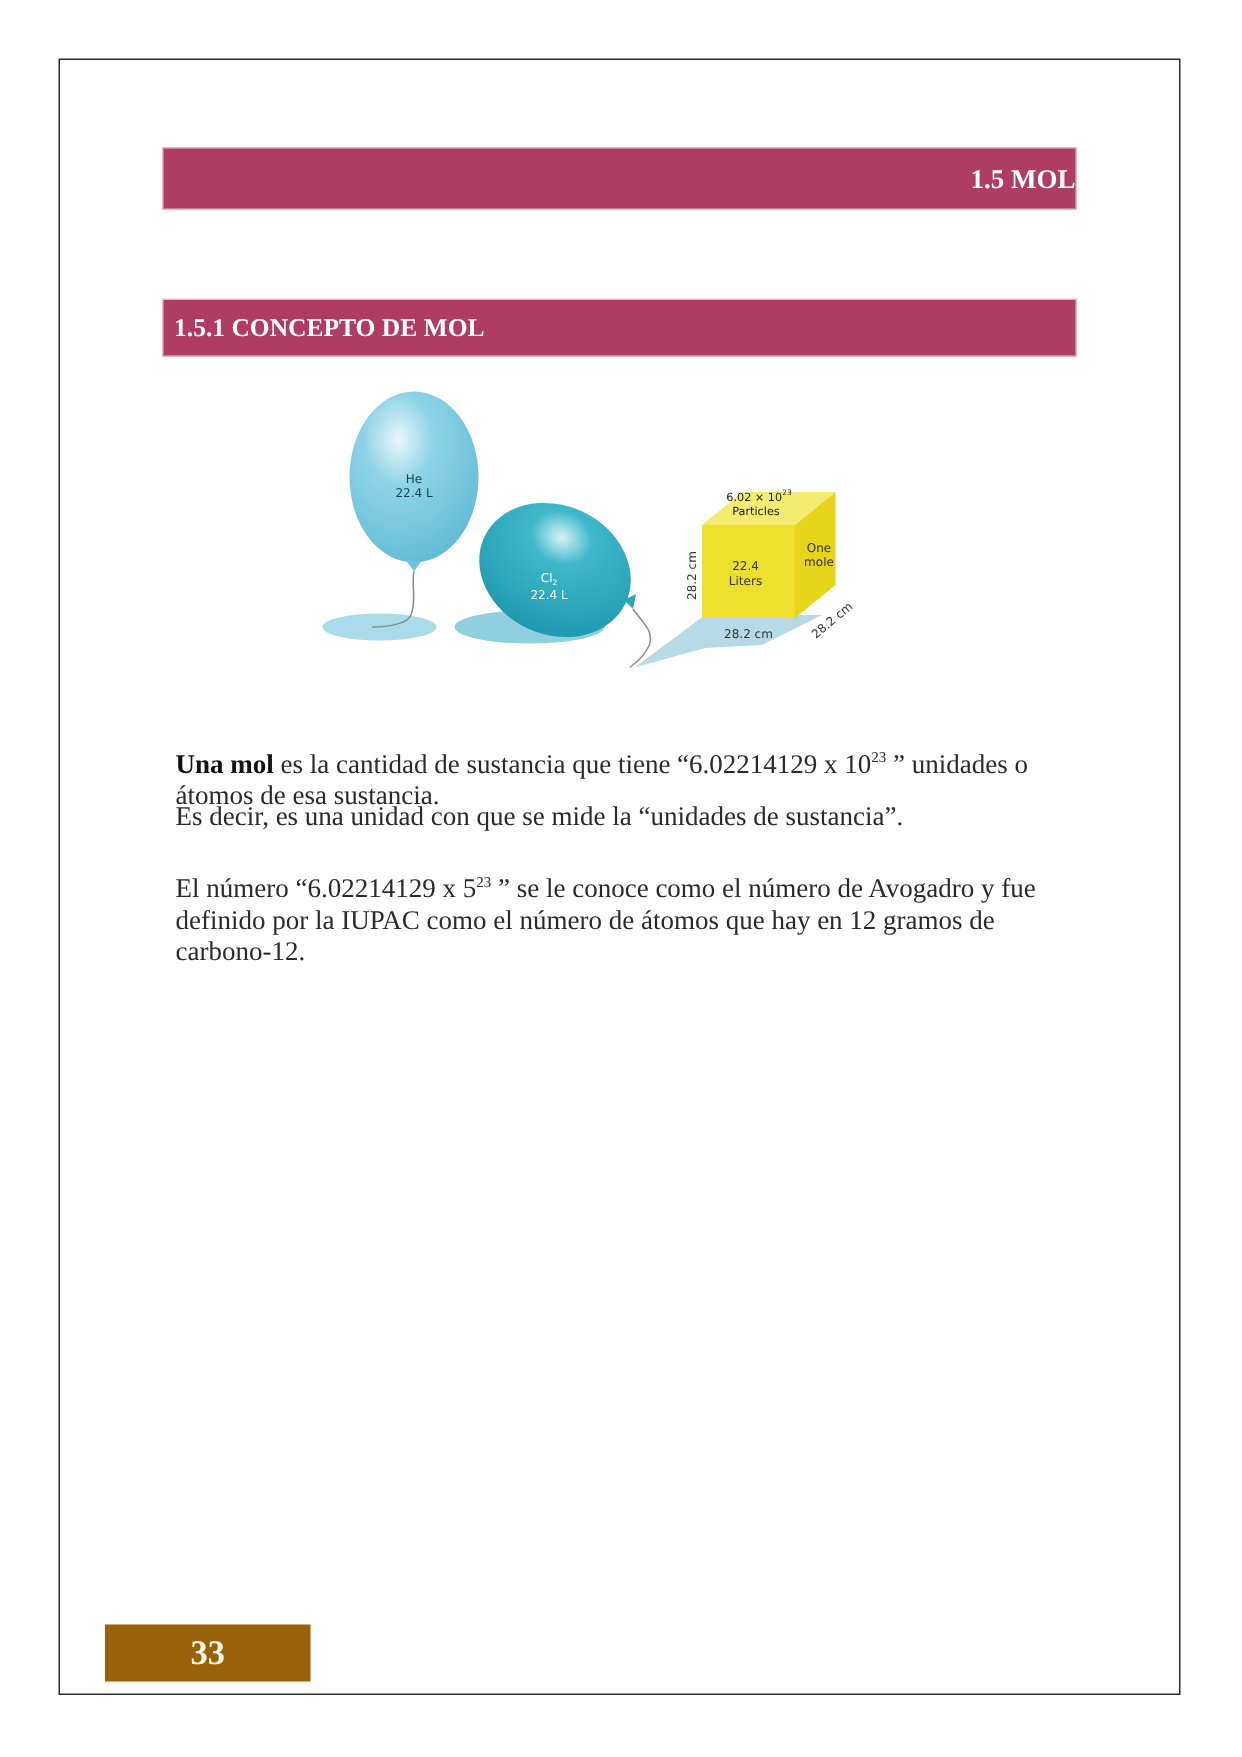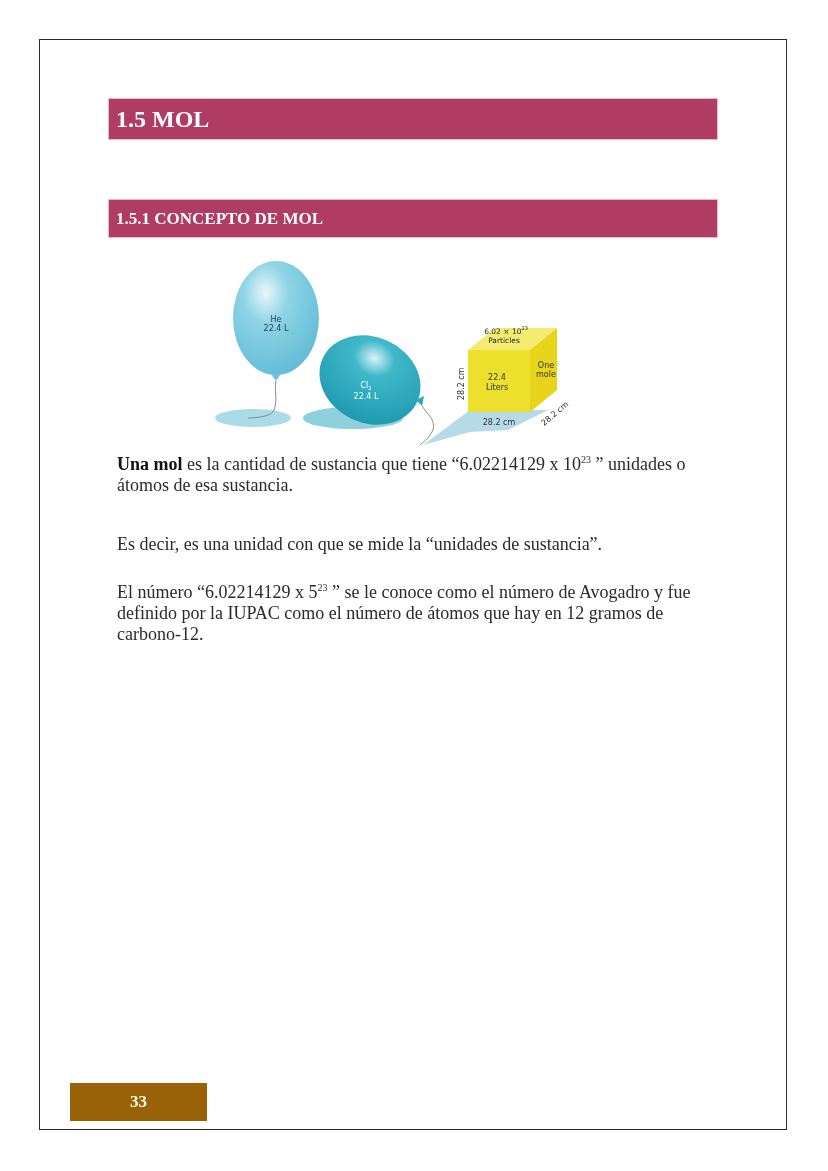--- a/index.html
+++ b/index.html
@@ -8,35 +8,35 @@
       position: absolute; left: 39px; top: 39px; width: 748px; height: 1091px;
       border: 1.5px solid #2b2b2b; box-sizing: border-box;
     }
     .section-bar {
       position: absolute; left: 109px; width: 608px;
       background: #b03c64; color: #ffffff; font-weight: bold;
       font-family: "Liberation Serif", serif; box-sizing: border-box;
       padding-left: 7px; display: flex; align-items: center;
       box-shadow: 0 0 0 1px #e9b9c9;
     }
-    .bar1 { top: 99px; height: 40px; font-size: 24px; }
+    .bar1 { top: 99px; height: 40px; font-size: 18px; justify-content: flex-end; }
     .bar2 { top: 200px; height: 37px; font-size: 17px; }
     .figure { position: absolute; left: 208px; top: 250px; width: 380px; height: 205px; }
     .para {
       position: absolute; left: 117px; width: 600px; font-size: 18px; line-height: 21px; color: #2a2a2a;
       font-family: "Liberation Serif", serif;
     }
-    .p1 { top: 454px; }
+    .p1 { top: 499px; }
     .p2 { top: 534px; }
     .p3 { top: 582px; }
     .para b { color: #111; }
     sup { font-size: 10px; line-height: 0; vertical-align: 7px; }
     .page-number {
       position: absolute; left: 70px; top: 1083px; width: 137px; height: 38px;
-      background: #9a6208; color: #fff7e8; font-weight: bold; font-size: 17px;
+      background: #9a6208; color: #fff7e8; font-weight: bold; font-size: 23px;
       display: flex; align-items: center; justify-content: center;
       font-family: "Liberation Serif", serif;
     }
     svg text { font-family: "DejaVu Sans", sans-serif; }
   </style>
 </head>
 <body>
 
 <div class="page-frame"></div>
 

